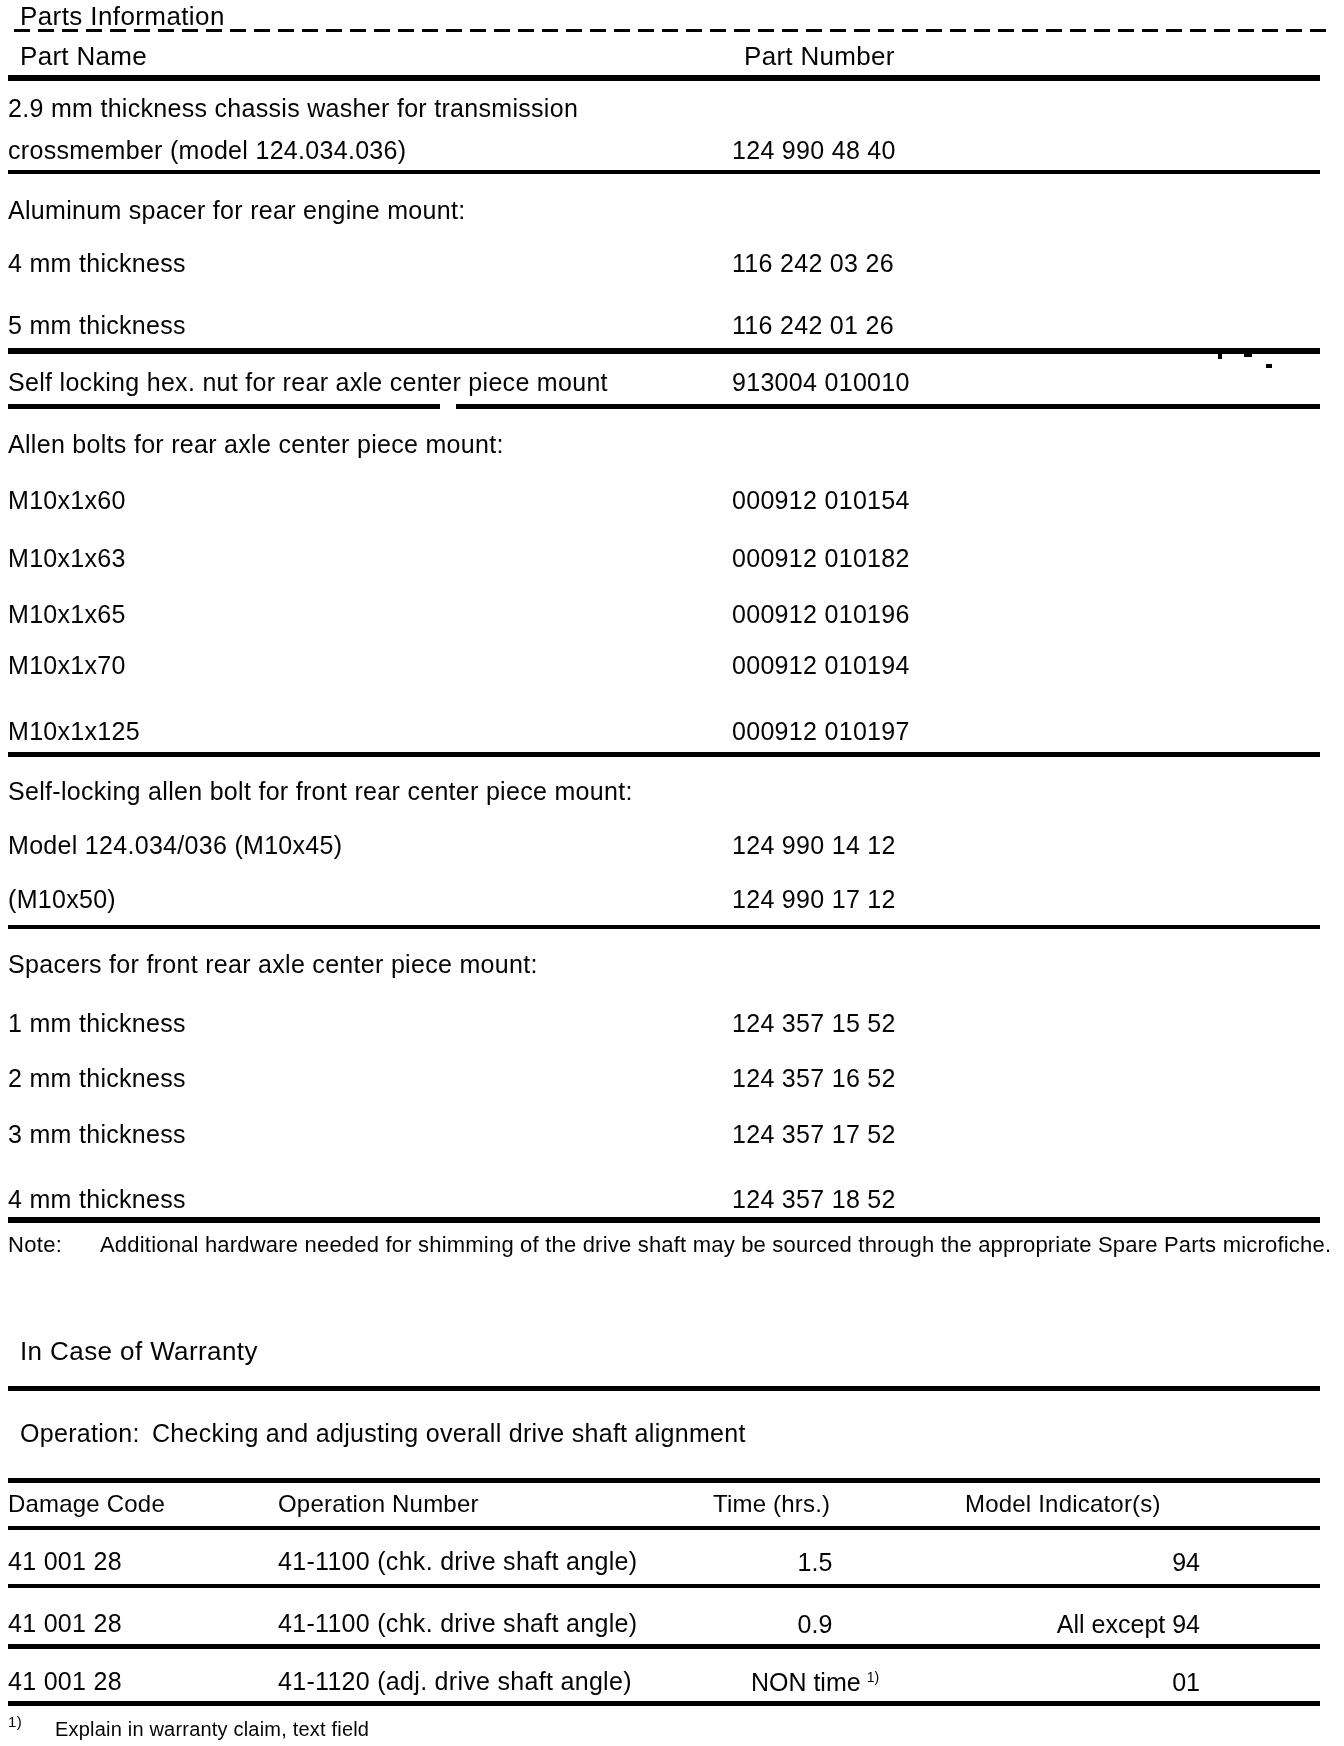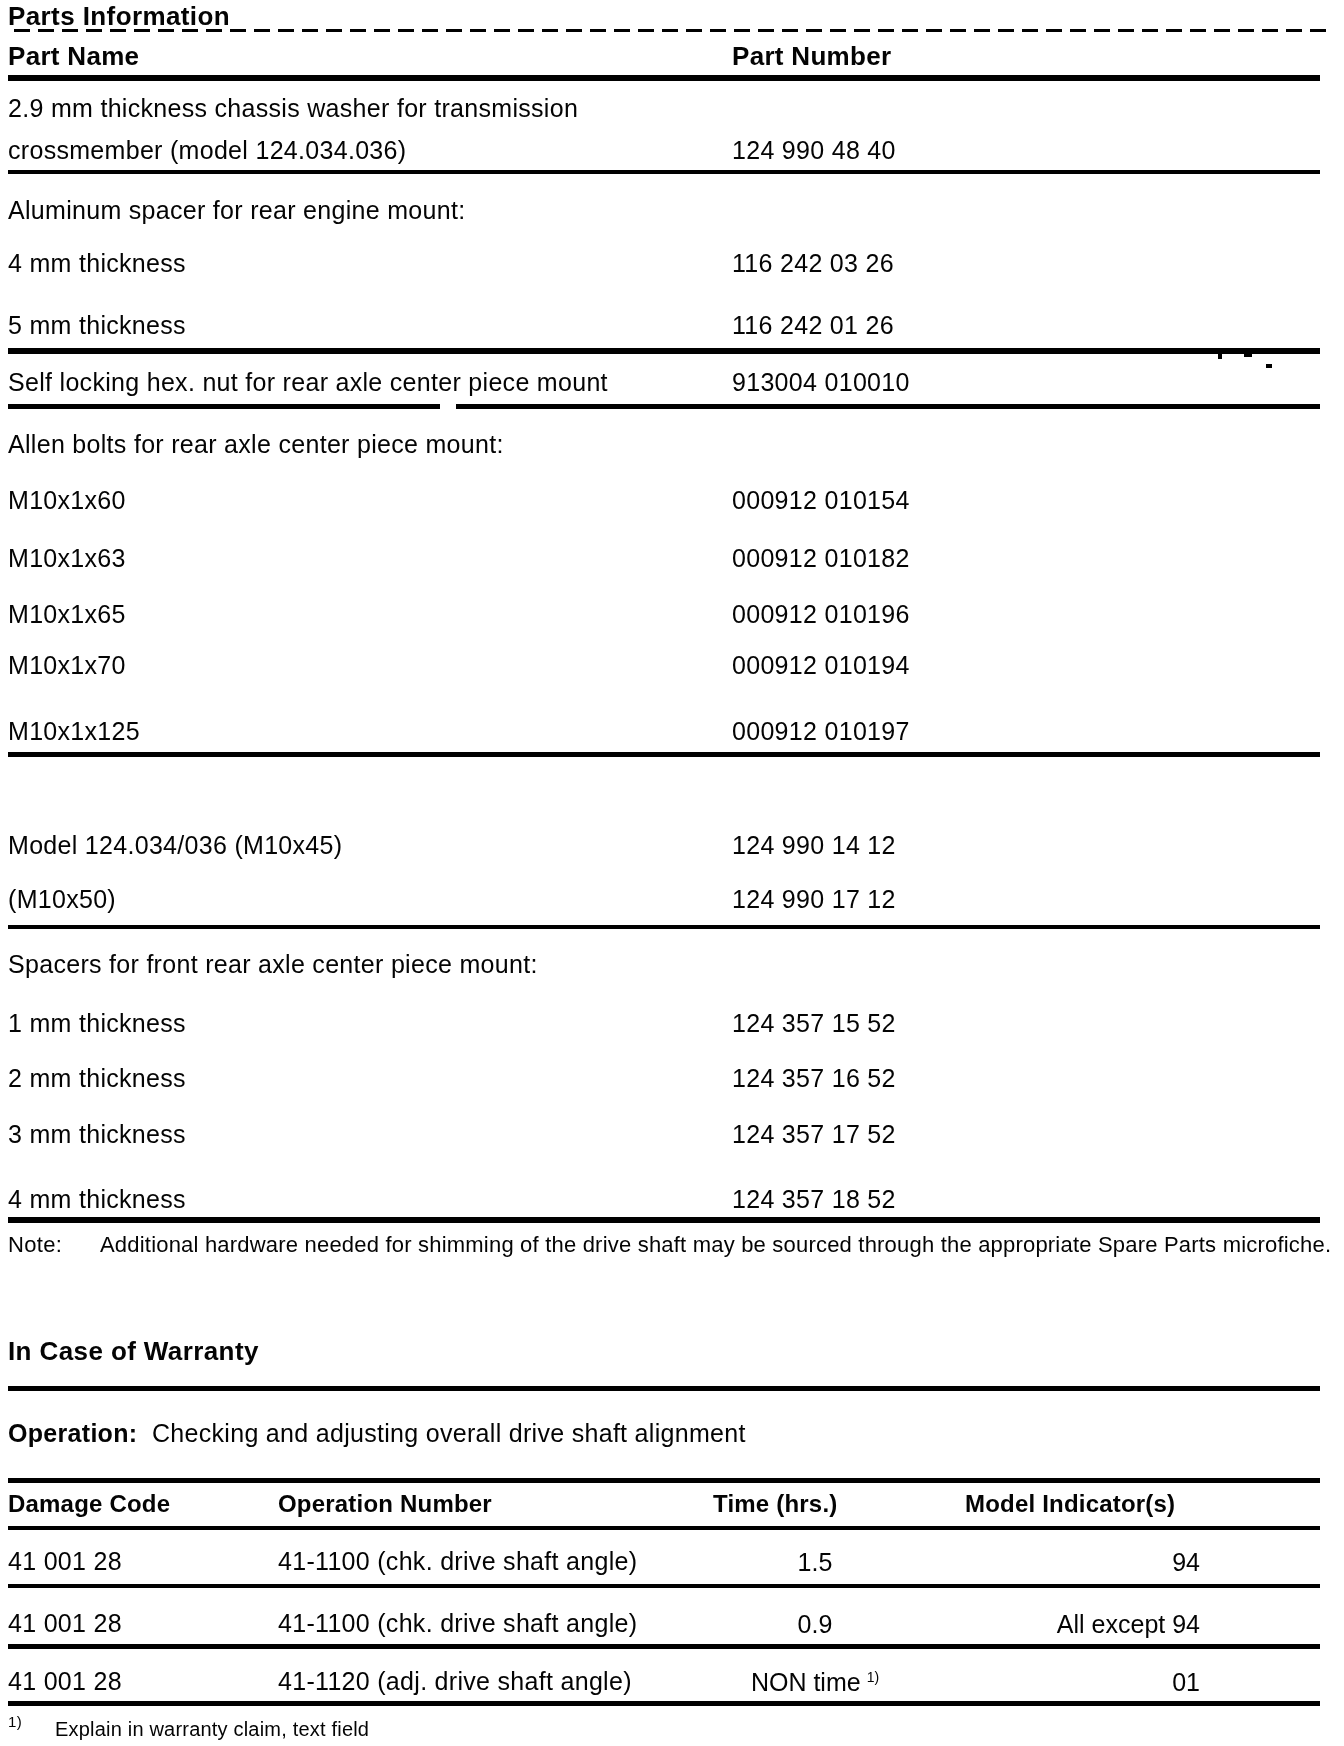--- a/index.html
+++ b/index.html
@@ -6,34 +6,34 @@
   .page{
     position:relative;
     width:1344px;height:1746px;
     margin:0 auto;
     background:#ffffff;
     font-family:"Liberation Sans", sans-serif;
     color:#040404;
     overflow:hidden;
   }
   .t{position:absolute;left:8px;font-size:25px;letter-spacing:.3px;white-space:nowrap;line-height:1.1;}
-  .b{font-weight:bold;}
+  .b{font-weight:normal;margin-left:12px;}
   .title{font-size:26px;letter-spacing:.4px;}
   .num{left:732px;}
   .rule{position:absolute;left:8px;width:1312px;background:#000;}
   .rule.dashed{
     left:14px;width:1316px;height:3px;
     background:repeating-linear-gradient(90deg,#000 0 16px,transparent 16px 24px);
   }
   .rule.split{
     background:linear-gradient(90deg,#000 0 432px,transparent 432px 448px,#000 448px 100%);
   }
   .note-text{left:100px;font-size:22px;letter-spacing:.2px;}
   .note-label{font-size:22px;}
-  .w-head{font-size:24px;font-weight:bold;letter-spacing:.2px;}
+  .w-head{font-size:24px;font-weight:normal;letter-spacing:.2px;}
   .cell{font-size:25px;text-align:center;}
   .cbox{position:absolute;text-align:center;white-space:nowrap;font-size:25px;}
   .tbox{left:705px;width:220px;}
   .mbox{left:950px;width:250px;text-align:right;}
   sup.fnm{font-size:14px;letter-spacing:0;}
   .cell sup.fnm{margin-left:6px;}
   .foot-marker{font-size:15px;top:1714px;}
   .foot-text{left:55px;font-size:20px;letter-spacing:.2px;}
   .speck{position:absolute;background:#000;}
 </style>
@@ -71,20 +71,21 @@
   <div class="t" style="top:545px">M10x1x63</div>
   <div class="t num" style="top:545px">000912 010182</div>
   <div class="t" style="top:601px">M10x1x65</div>
   <div class="t num" style="top:601px">000912 010196</div>
   <div class="t" style="top:652px">M10x1x70</div>
   <div class="t num" style="top:652px">000912 010194</div>
   <div class="t" style="top:718px">M10x1x125</div>
   <div class="t num" style="top:718px">000912 010197</div>
   <div class="rule" style="top:752px;height:5px"></div>
 
+  <div class="t" style="top:778px">Self-locking allen bolt for front rear center piece mount:</div>
   <div class="t" style="top:832px">Model 124.034/036 (M10x45)</div>
   <div class="t num" style="top:832px">124 990 14 12</div>
   <div class="t" style="top:886px">(M10x50)</div>
   <div class="t num" style="top:886px">124 990 17 12</div>
   <div class="rule" style="top:925px;height:4px"></div>
 
   <div class="t" style="top:951px">Spacers for front rear axle center piece mount:</div>
   <div class="t" style="top:1010px">1 mm thickness</div>
   <div class="t num" style="top:1010px">124 357 15 52</div>
   <div class="t" style="top:1065px">2 mm thickness</div>

